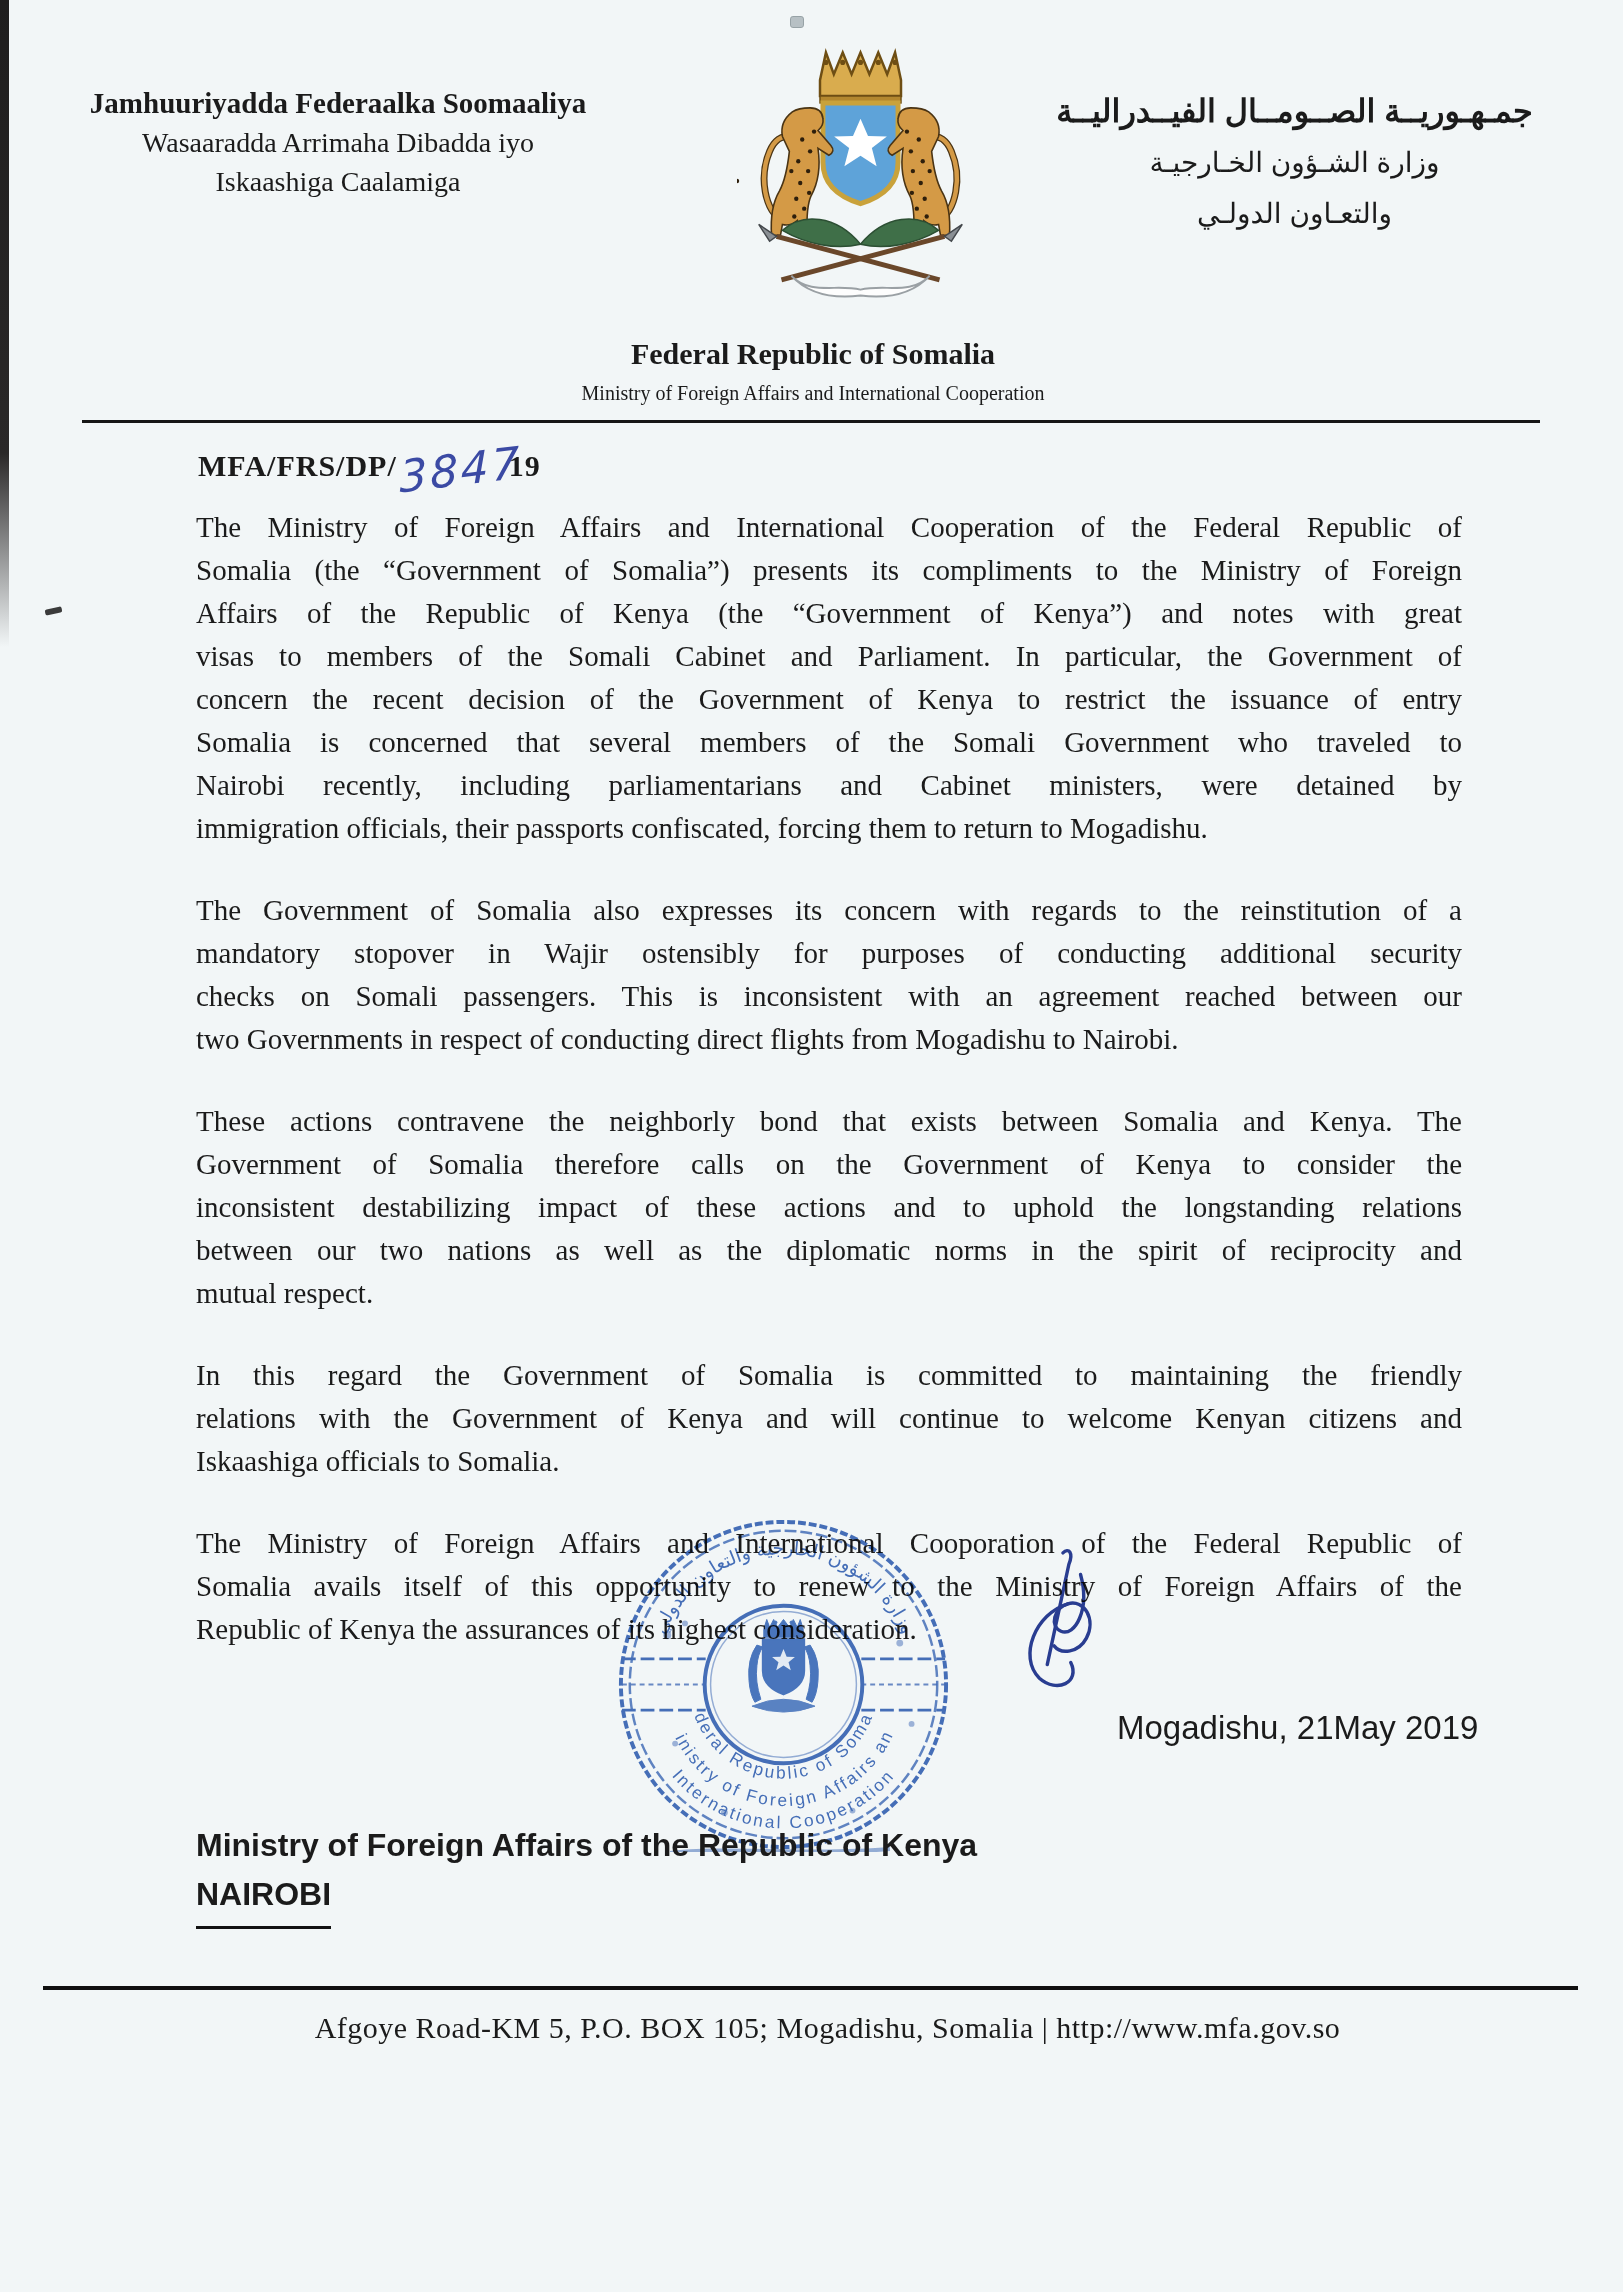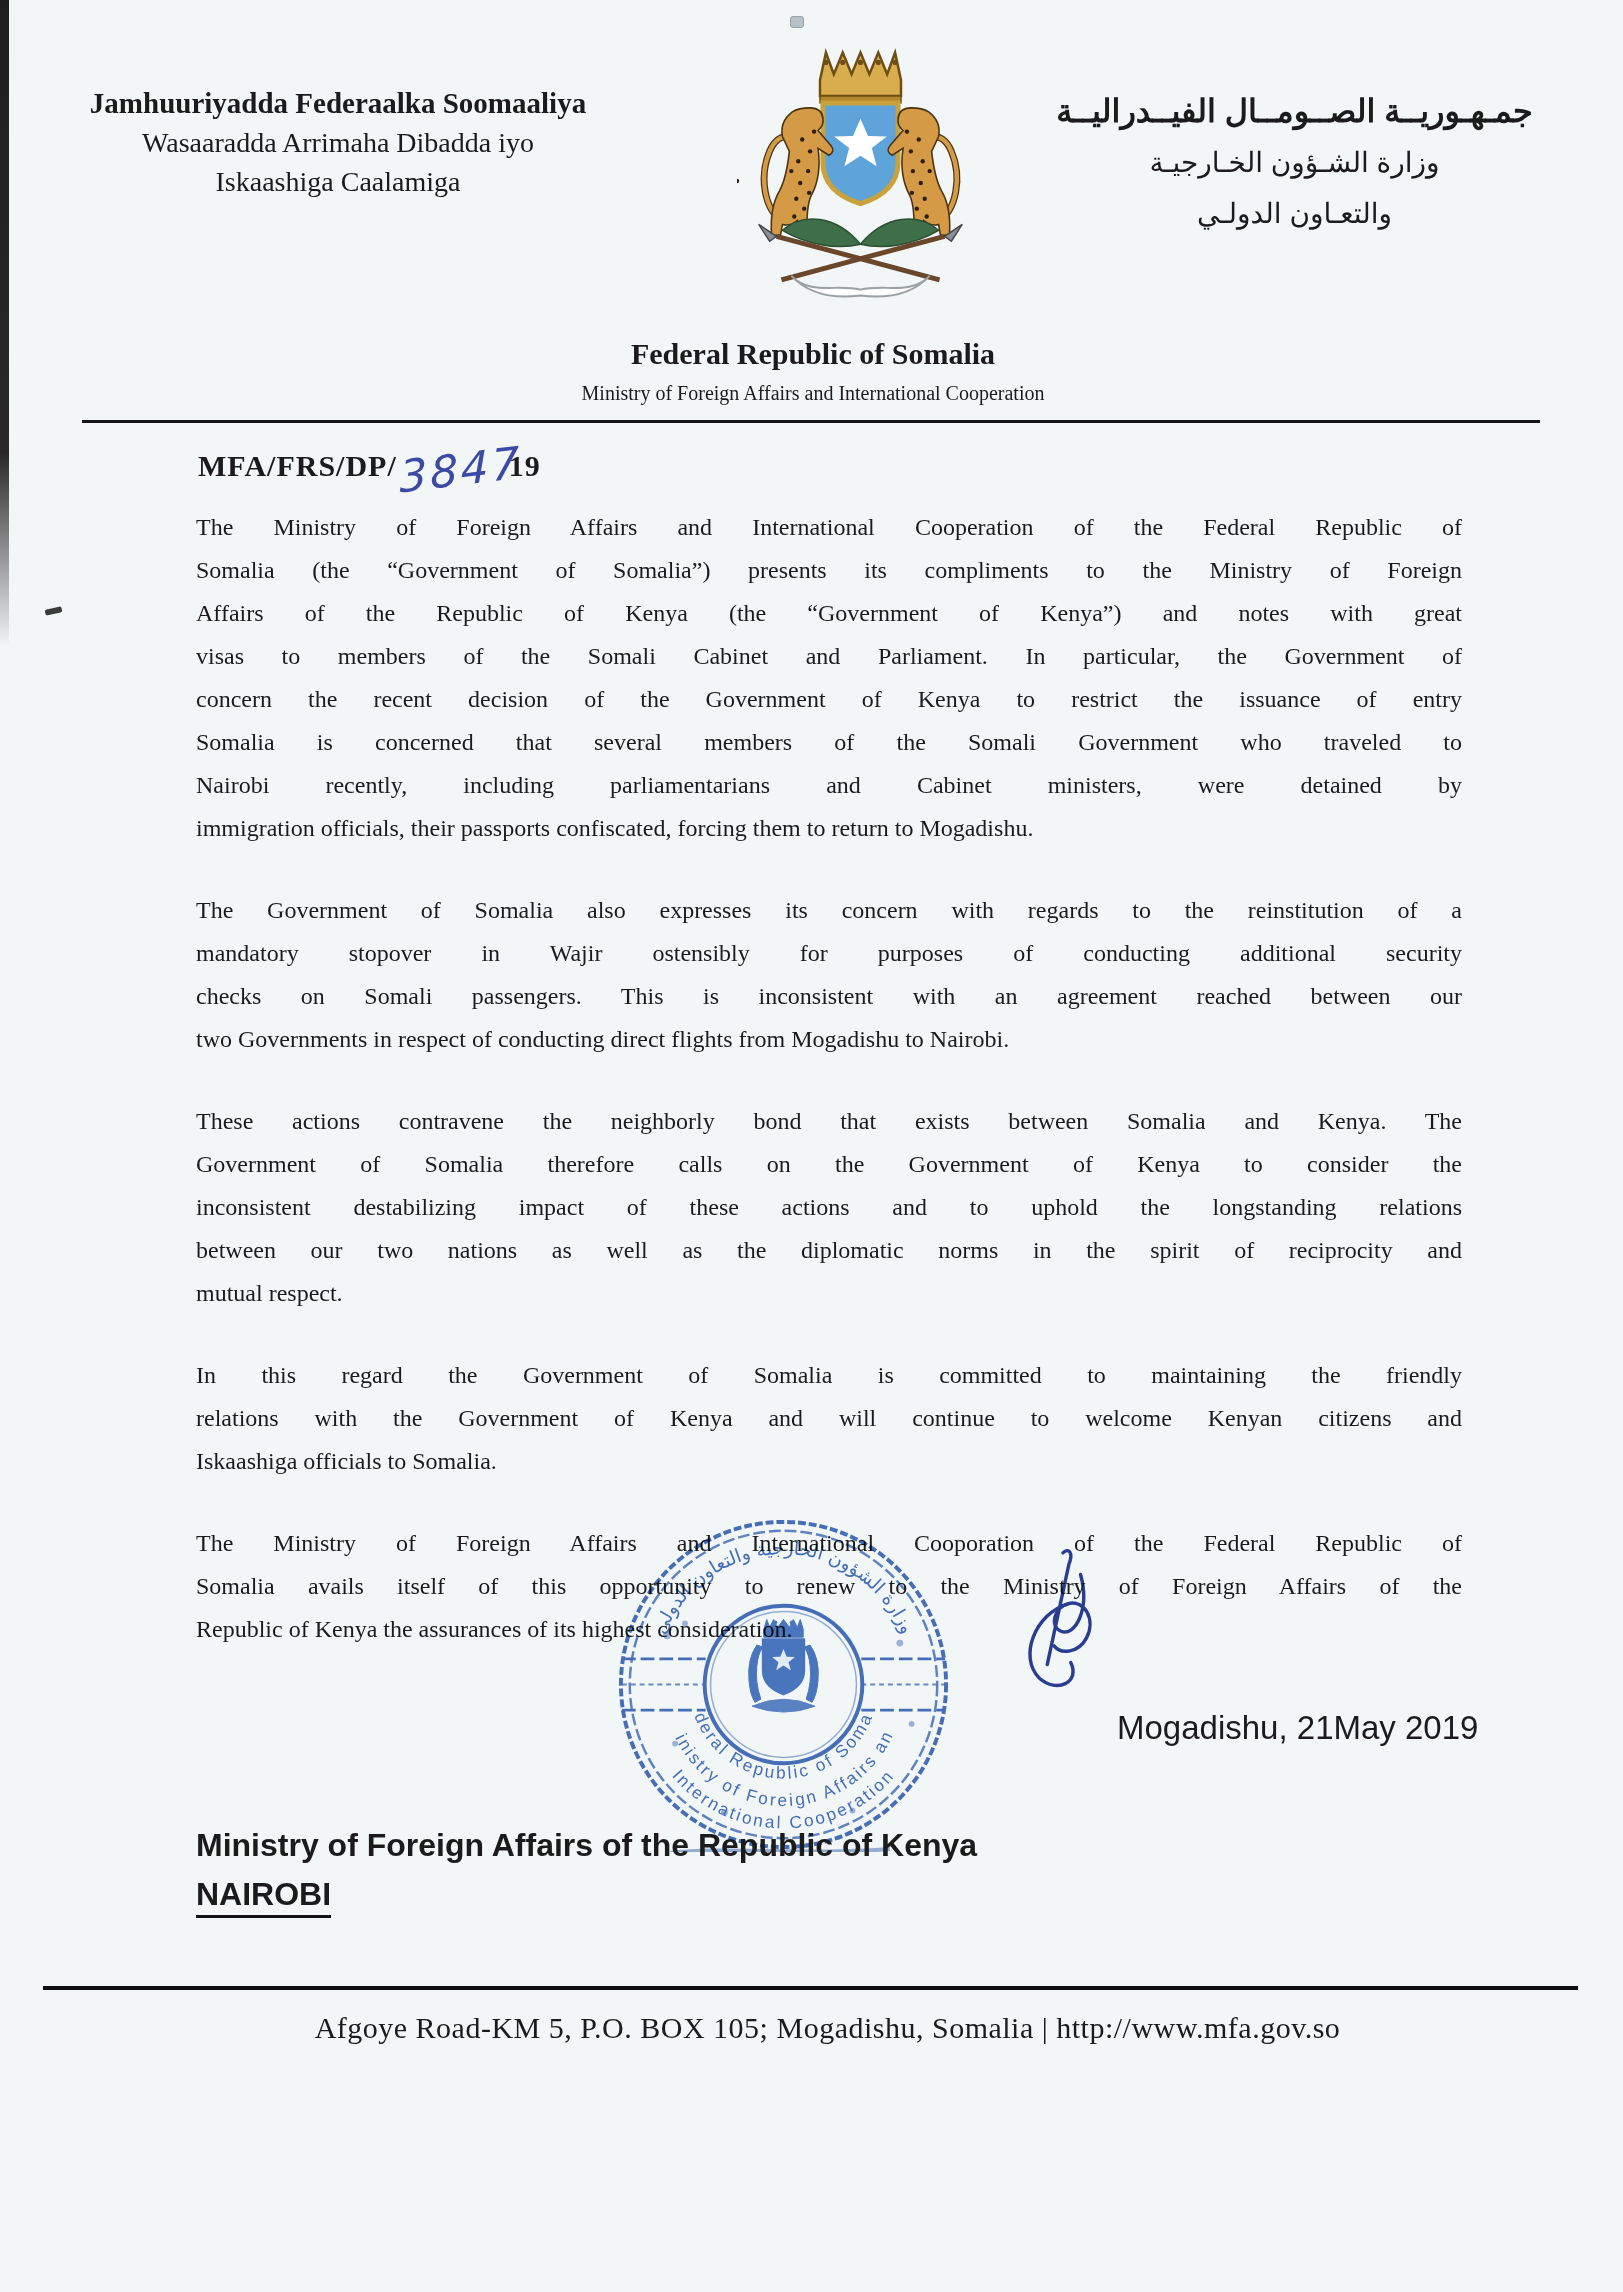--- a/index.html
+++ b/index.html
@@ -26,32 +26,32 @@
   .title-en.t1{top:337px;font-size:30px;font-weight:bold;}
   .title-en.t2{top:382px;font-size:20px;}
   .header-rule{left:82px;top:420px;width:1458px;height:2.9px;background:#161616;}
 
   .refline{left:198px;top:435px;font-size:30px;font-weight:bold;letter-spacing:1px;white-space:nowrap;}
   .hand{display:inline-block;font-family:"DejaVu Sans", sans-serif;font-style:italic;font-weight:400;
     color:#3b4aa4;font-size:44px;letter-spacing:2.9px;transform:rotate(-7deg) skewX(-6deg);
     position:relative;top:8.8px;margin:0 -13.7px 0 2px;}
 
   
-  .bodytext{left:196px;top:506px;width:1266px;font-size:24px;}
+  .bodytext{left:196px;top:506px;width:1266px;font-size:29px;}
   .para{margin:0 0 39px 0;}
   .line{line-height:43px;text-align:justify;text-align-last:justify;}
   .line.last{text-align-last:left;}
 
   
   .stamp{left:616px;top:1517px;mix-blend-mode:multiply;opacity:.93;}
   .sig{left:1012px;top:1545px;mix-blend-mode:multiply;}
   .dateline{left:1117px;top:1709px;font-family:"Liberation Sans", sans-serif;font-size:33px;}
   .addr1{left:196px;top:1827px;font-family:"Liberation Sans", sans-serif;font-size:32px;font-weight:bold;}
   .addr2{left:196px;top:1876px;font-family:"Liberation Sans", sans-serif;font-size:32px;font-weight:bold;
-    border-bottom:3.9px solid #121212;padding-bottom:2px;}
+    border-bottom:3.9px solid #121212;padding-bottom:13px;}
 
   
   .footer-rule{left:43px;top:1986px;width:1535px;height:3.9px;background:#101010;}
   .footer-text{left:16px;top:2011px;width:1623px;text-align:center;font-size:30px;letter-spacing:0.5px;}
 
   svg text{font-family:"Liberation Sans", sans-serif;}
 </style>
 </head>
 <body>
 

